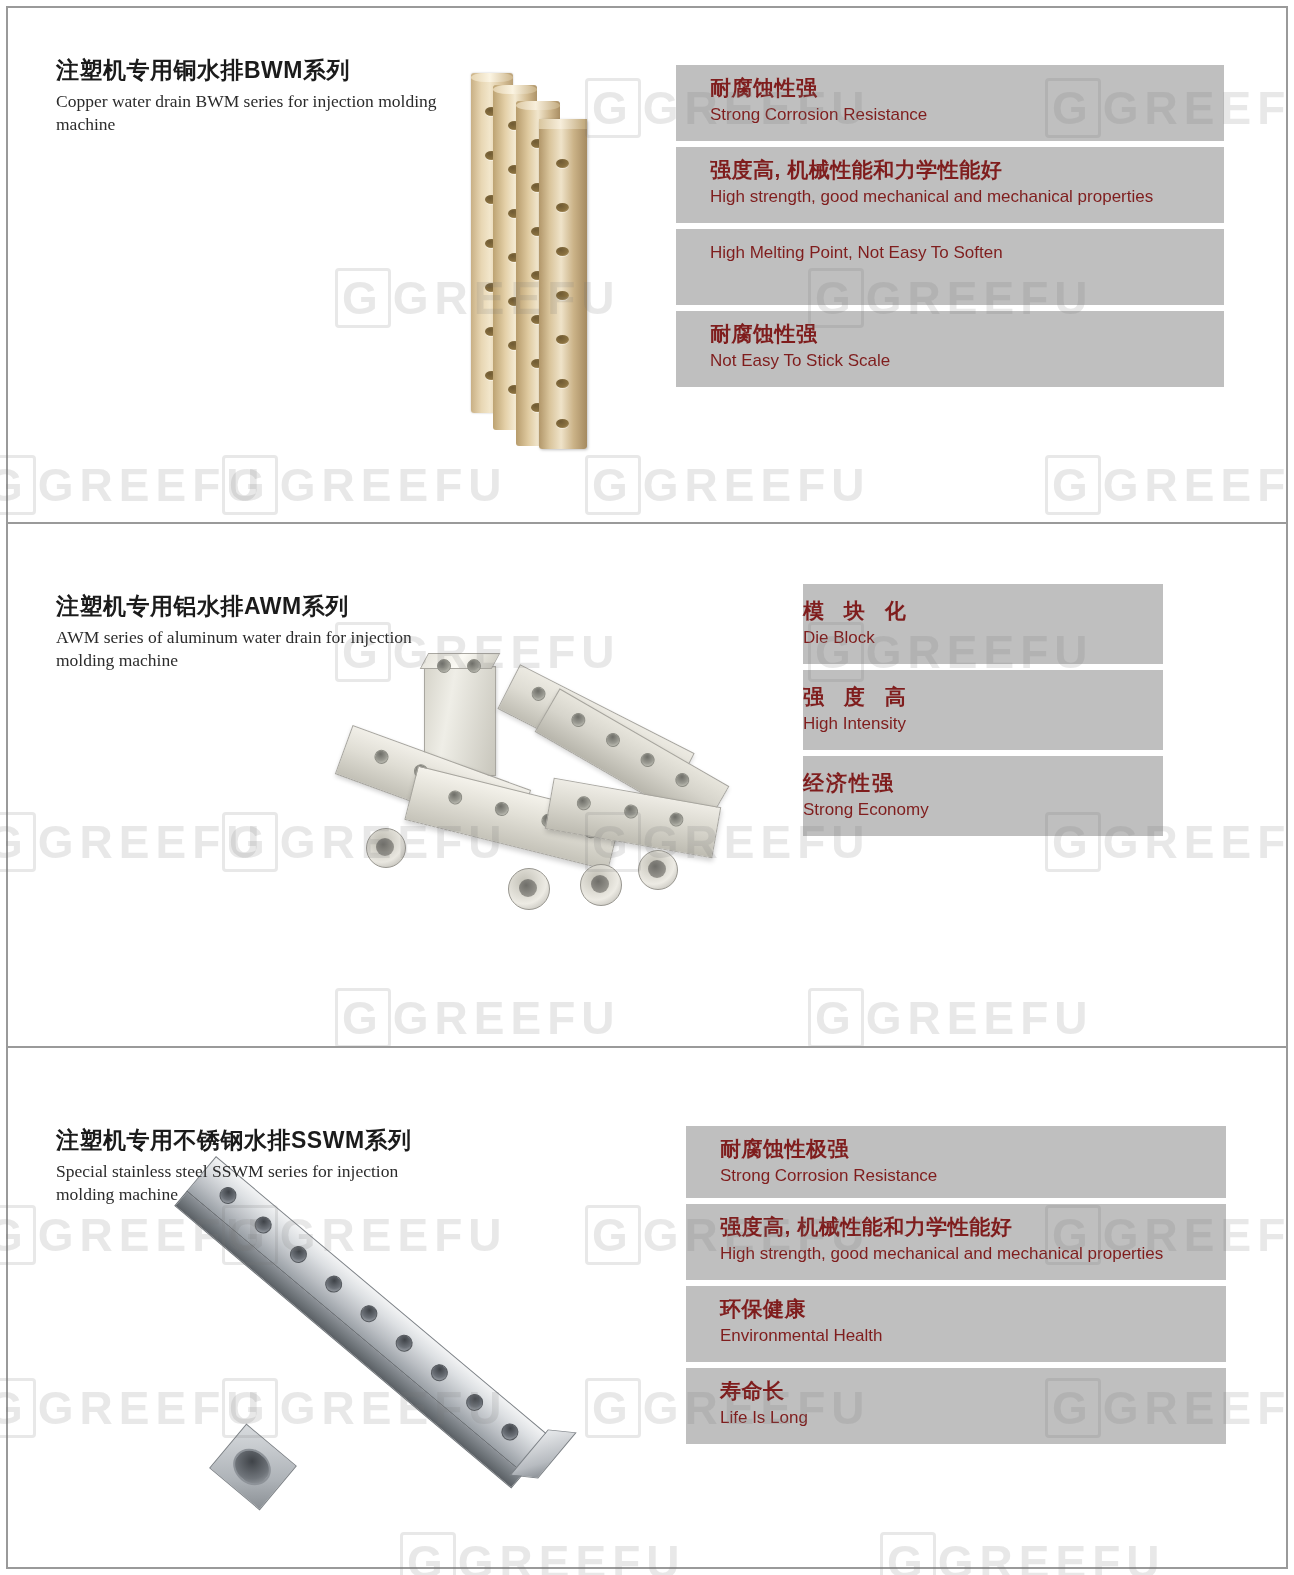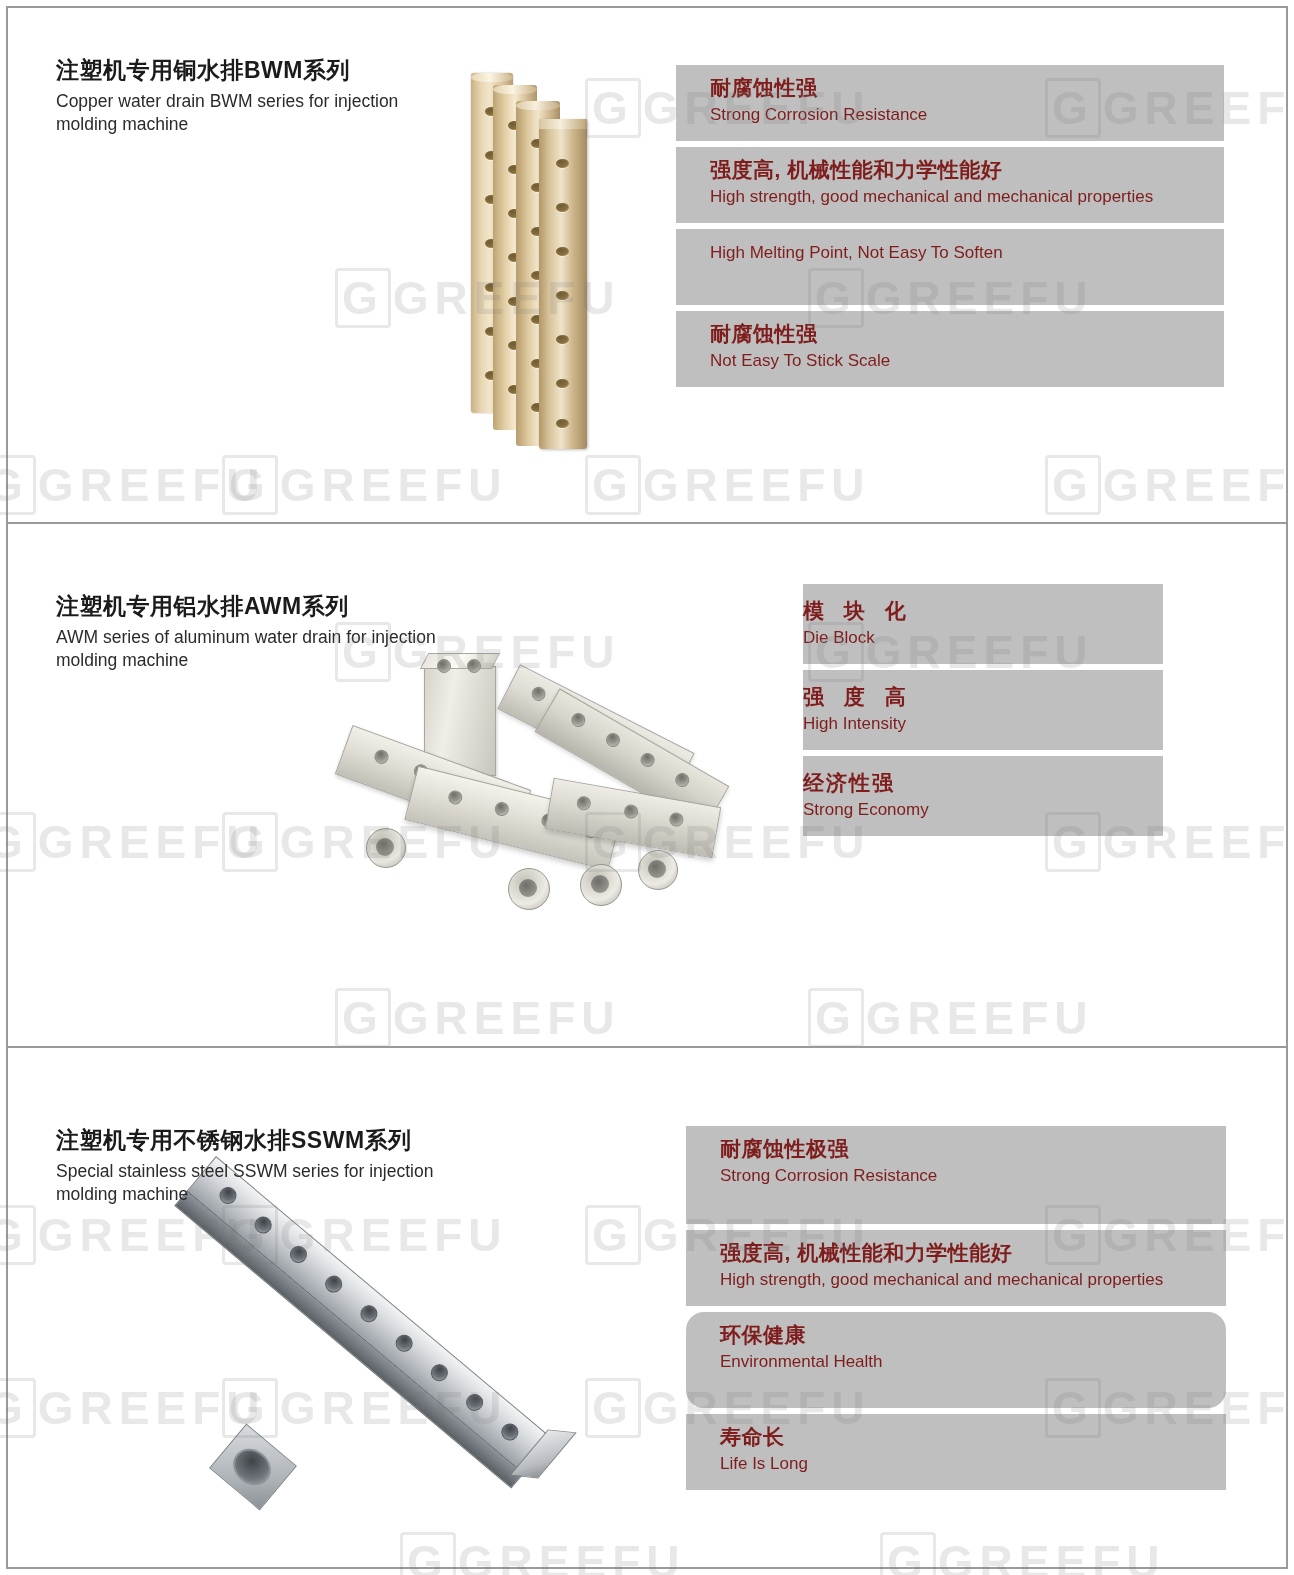--- a/index.html
+++ b/index.html
@@ -83,20 +83,21 @@
     letter-spacing: 0.5px;
     line-height: 1.25;
     white-space: nowrap;
   }
   .title-en {
     margin-top: 5px;
     font-size: 17.5px;
     color: #2b2b2b;
     line-height: 1.35;
     max-width: 400px;
+    font-family: Liberation Serif, serif;
   }
 
   
   .features {
     position: absolute;
     z-index: 5;
   }
   .fbar {
     background: #bfbfbf;
     color: #7f1d1d;
@@ -354,29 +355,29 @@
         <div class="sshole" style="left:302px;top:14px;"></div>
         <div class="sshole" style="left:348px;top:14px;"></div>
         <div class="sshole" style="left:394px;top:14px;"></div>
       </div>
 
       <div style="position:absolute;left:22px;top:300px;width:66px;height:58px;background:linear-gradient(140deg,#d8dbde,#aeb3b8 65%,#8b9095);border:1px solid #7d8287;box-sizing:border-box;transform:rotate(40deg);"></div>
       <div style="position:absolute;left:34px;top:312px;width:40px;height:34px;border-radius:50%;background:radial-gradient(circle at 40% 35%,#3f4348,#6f747a 60%,#a7acb1);border:2px solid #8d9298;box-sizing:border-box;transform:rotate(40deg);"></div>
     </div>
 
     <div class="features" style="left:678px;width:540px;top:78px;">
-      <div class="fbar" style="height:98px;">
+      <div class="fbar" style="height:72px;">
         <div class="cn">耐腐蚀性极强</div>
         <div class="en">Strong Corrosion Resistance</div>
       </div>
       <div class="fbar" style="height:76px;">
         <div class="cn">强度高, 机械性能和力学性能好</div>
         <div class="en">High strength, good mechanical and mechanical properties</div>
       </div>
-      <div class="fbar" style="height:96px;border-radius:18px;">
+      <div class="fbar" style="height:76px;">
         <div class="cn">环保健康</div>
         <div class="en">Environmental Health</div>
       </div>
       <div class="fbar" style="height:76px;">
         <div class="cn">寿命长</div>
         <div class="en">Life Is Long</div>
       </div>
     </div>
   </div>
 

